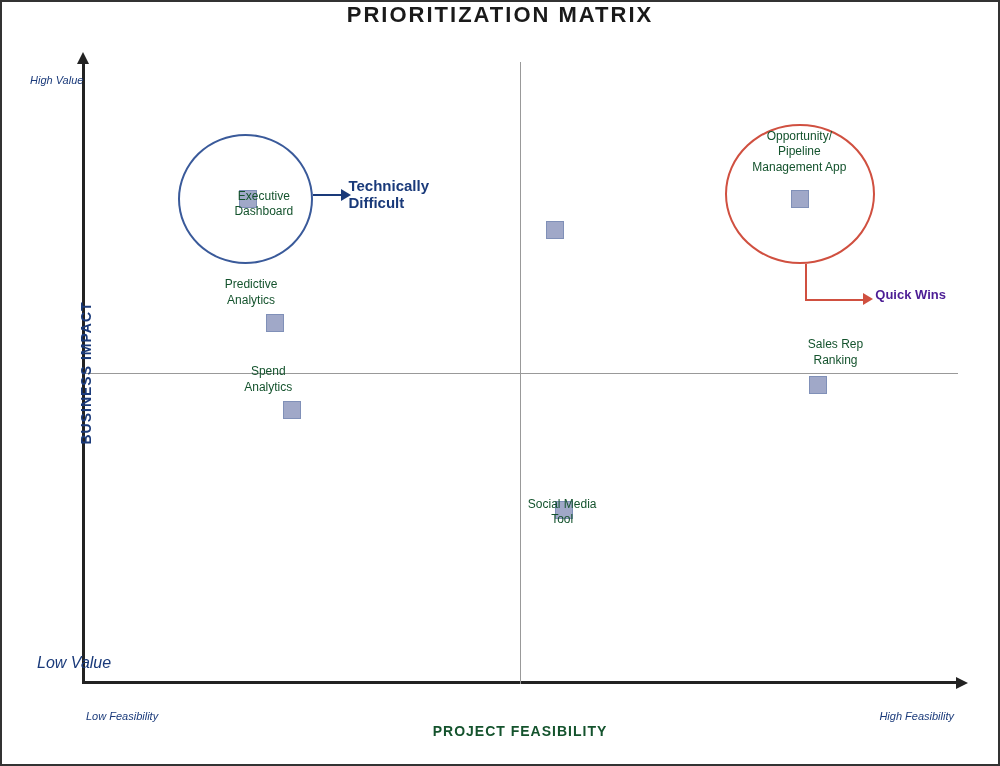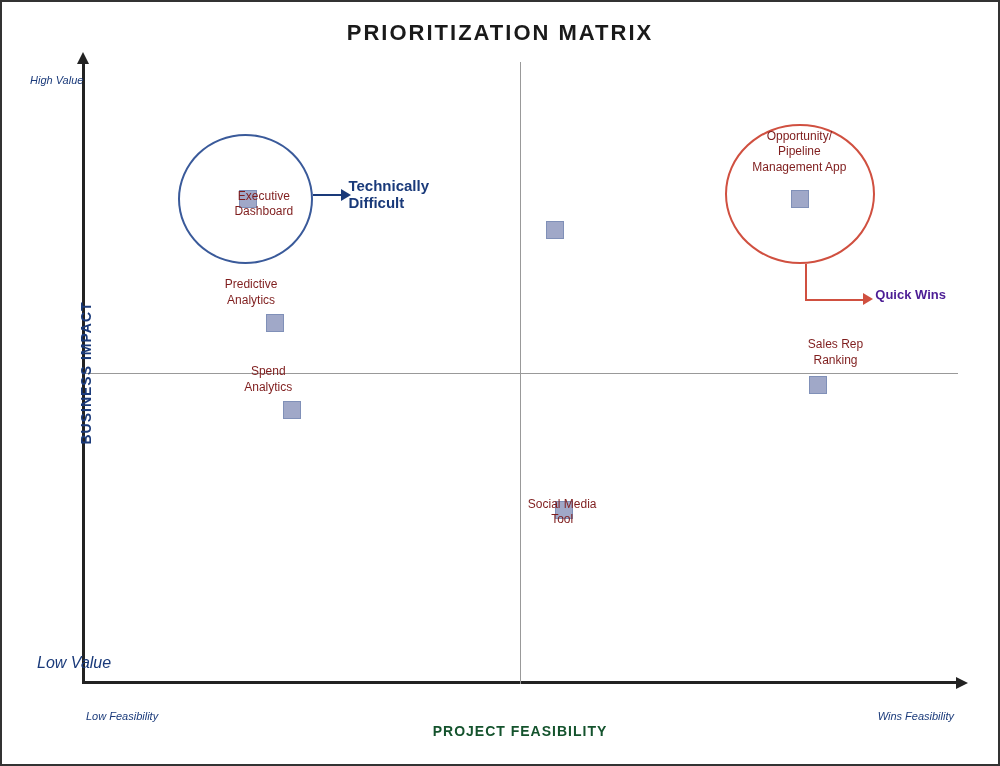--- a/index.html
+++ b/index.html
@@ -17,21 +17,20 @@
       position: relative;
       background: #ffffff;
       border: 2px solid #333;
     }
 
     .chart-title {
       text-align: center;
       font-size: 22px;
       font-weight: bold;
       color: #1a1a1a;
-      padding-top: 18px;
       letter-spacing: 2px;
     }
 
     .chart-area {
       position: absolute;
       left: 80px;
       top: 60px;
       right: 40px;
       bottom: 80px;
     }
@@ -166,21 +165,21 @@
       width: 18px;
       height: 18px;
       background: #a0a8c8;
       border: 1px solid #8090b8;
       transform: translate(-50%, -50%);
     }
 
     .point-label {
       position: absolute;
       font-size: 12px;
-      color: #7f1d1d;
+      color: #14532d;
       text-align: center;
       line-height: 1.3;
       white-space: nowrap;
     }
 
     
     .annotation-circle-blue {
       position: absolute;
       border: 2px solid #3a5a9a;
       border-radius: 50%;
@@ -261,21 +260,21 @@
     </div>
 
     <div class="v-divider"></div>
     <div class="h-divider"></div>
 
     <div class="y-axis-label">BUSINESS IMPACT</div>
     <div class="x-axis-label">PROJECT FEASIBILITY</div>
     <div class="y-high-label">High Value</div>
     <div class="y-low-label">Low Value</div>
     <div class="x-low-label">Low Feasibility</div>
-    <div class="x-high-label">Wins Feasibility</div>
+    <div class="x-high-label">High Feasibility</div>
 
     <div class="annotation-circle-blue" style="left: calc(19% - 70px); top: calc(22% - 65px); width: 135px; height: 130px;"></div>
 
     <div class="arrow-right" style="position:absolute; left: calc(19% + 65px); top: calc(22% - 10px); display:flex; align-items:center;">
       <div class="arrow-line" style="width:28px;"></div>
       <div class="arrow-head-right"></div>
     </div>
     <div class="technically-difficult" style="left: calc(19% + 100px); top: calc(22% - 22px);">Technically<br>Difficult</div>
 
     <div class="annotation-circle-red" style="left: calc(82% - 75px); top: calc(22% - 75px); width: 150px; height: 140px;"></div>

